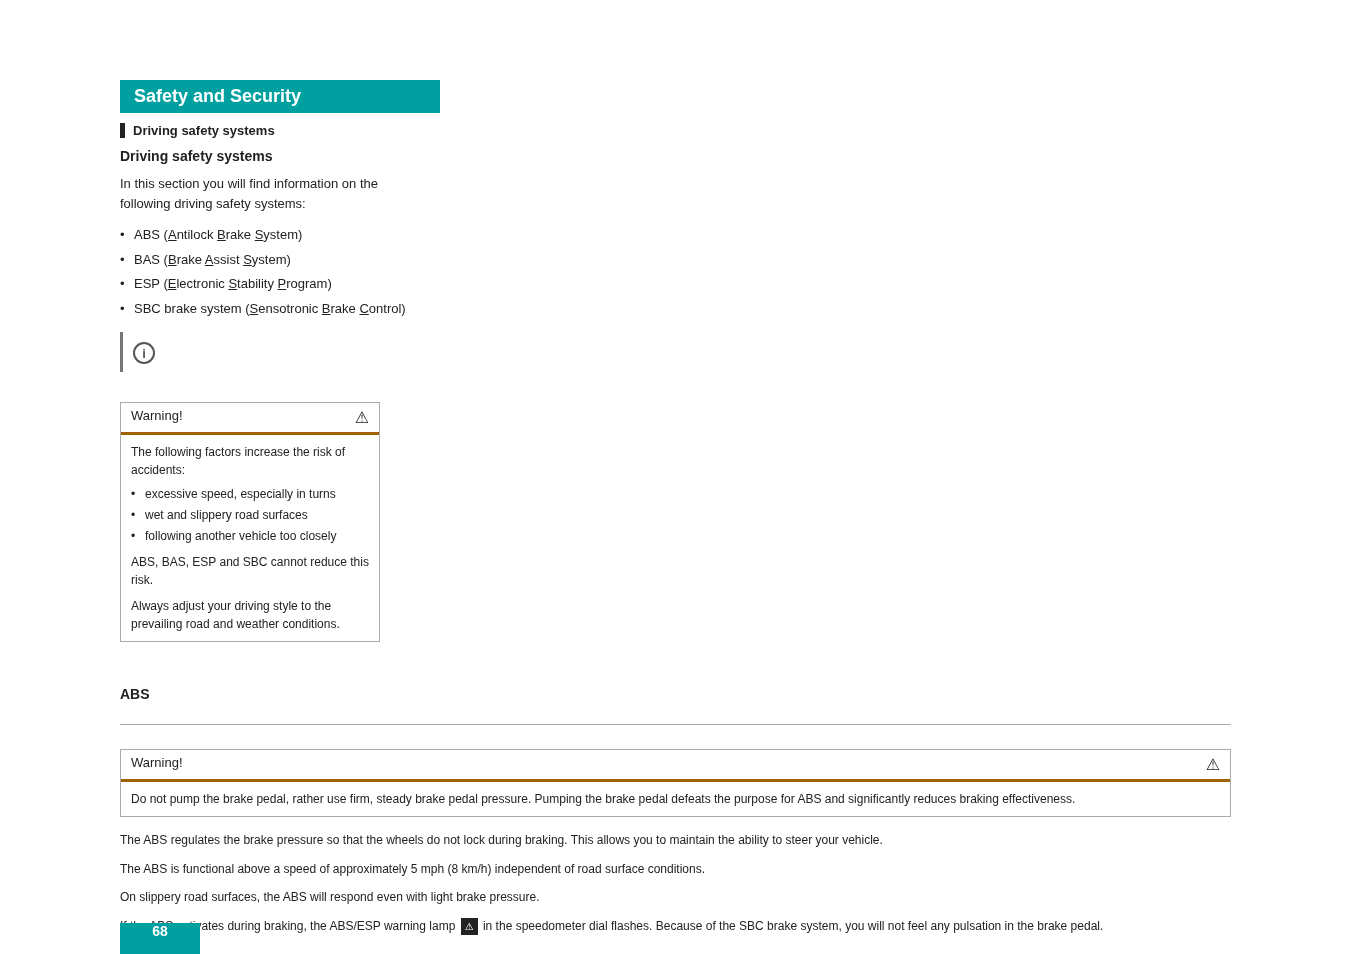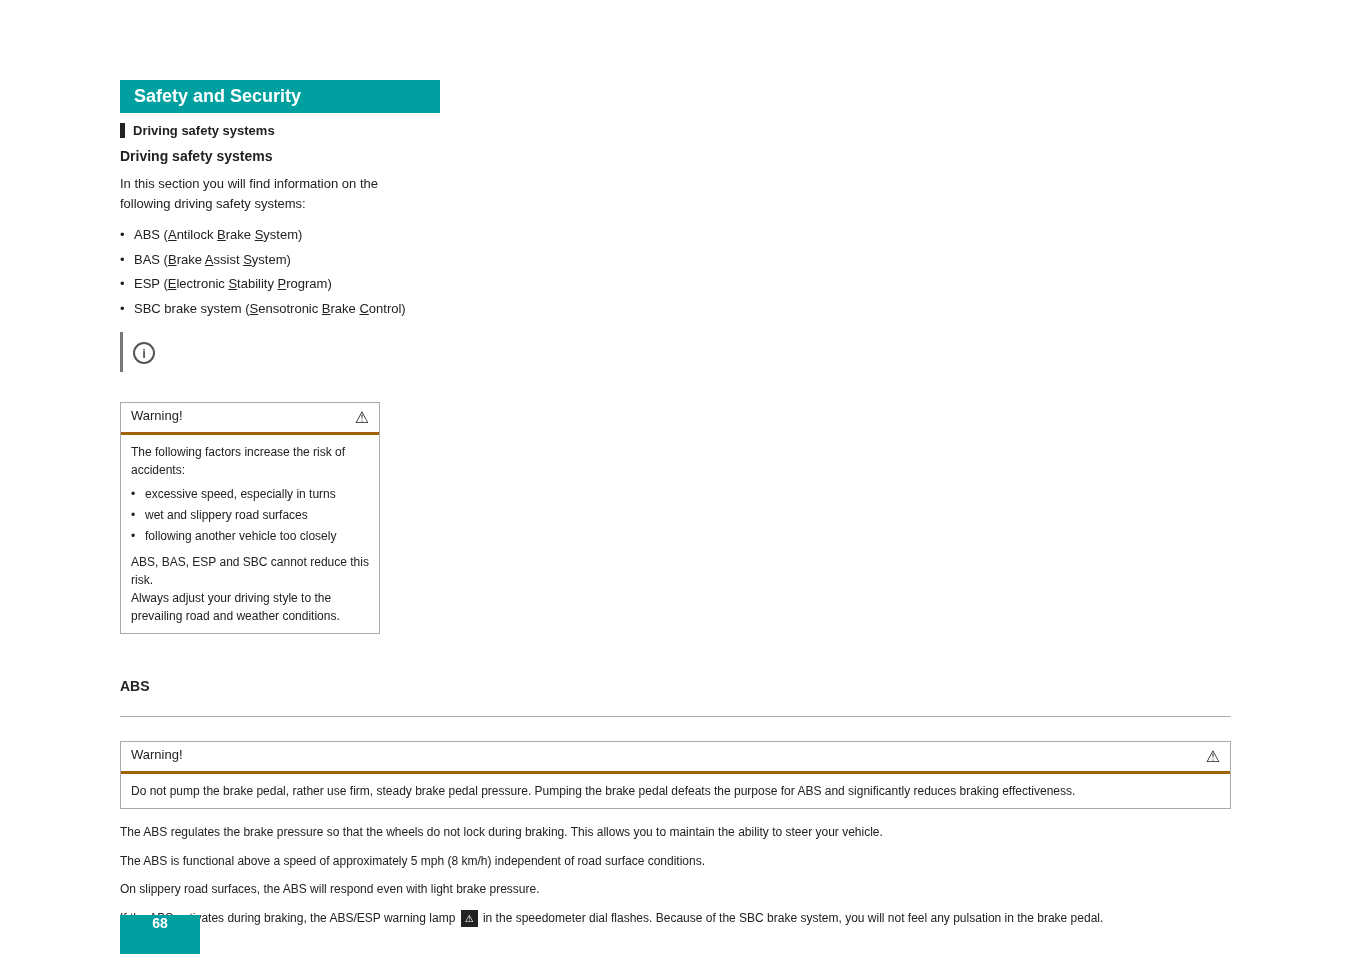--- a/index.html
+++ b/index.html
@@ -247,21 +247,21 @@
           <span>Warning!</span>
           <span class="warning-icon">⚠</span>
         </div>
         <div class="warning-body">
           <p style="margin-bottom:6px;">The following factors increase the risk of accidents:</p>
           <ul>
             <li>excessive speed, especially in turns</li>
             <li>wet and slippery road surfaces</li>
             <li>following another vehicle too closely</li>
           </ul>
-          <p style="">ABS, BAS, ESP and SBC cannot reduce this risk.</p>
+          <p style="margin-bottom:8px;">ABS, BAS, ESP and SBC cannot reduce this risk.</p>
           <p>Always adjust your driving style to the prevailing road and weather conditions.</p>
         </div>
       </div>
     </div>
 
     <div class="col-right">
       <div class="abs-heading">ABS</div>
 
       <div class="warning-box">
         <div class="warning-header">

